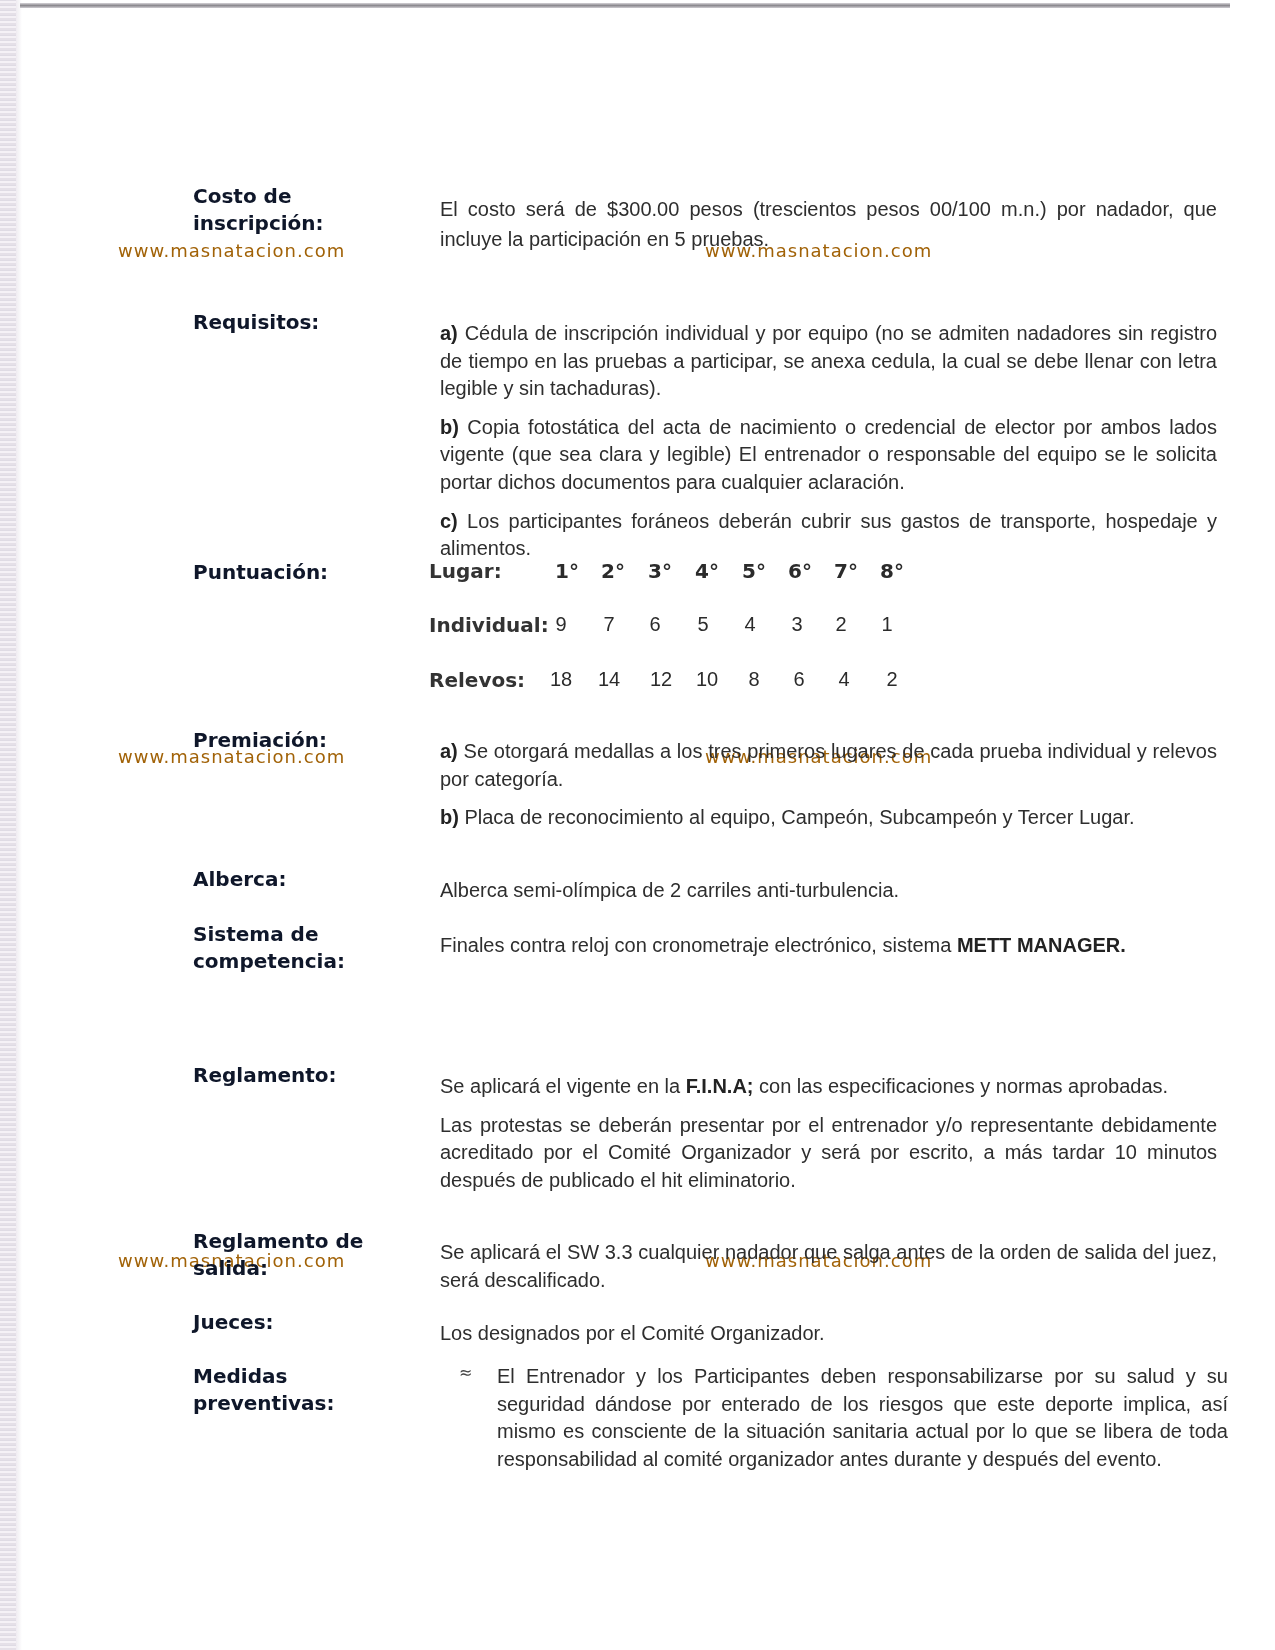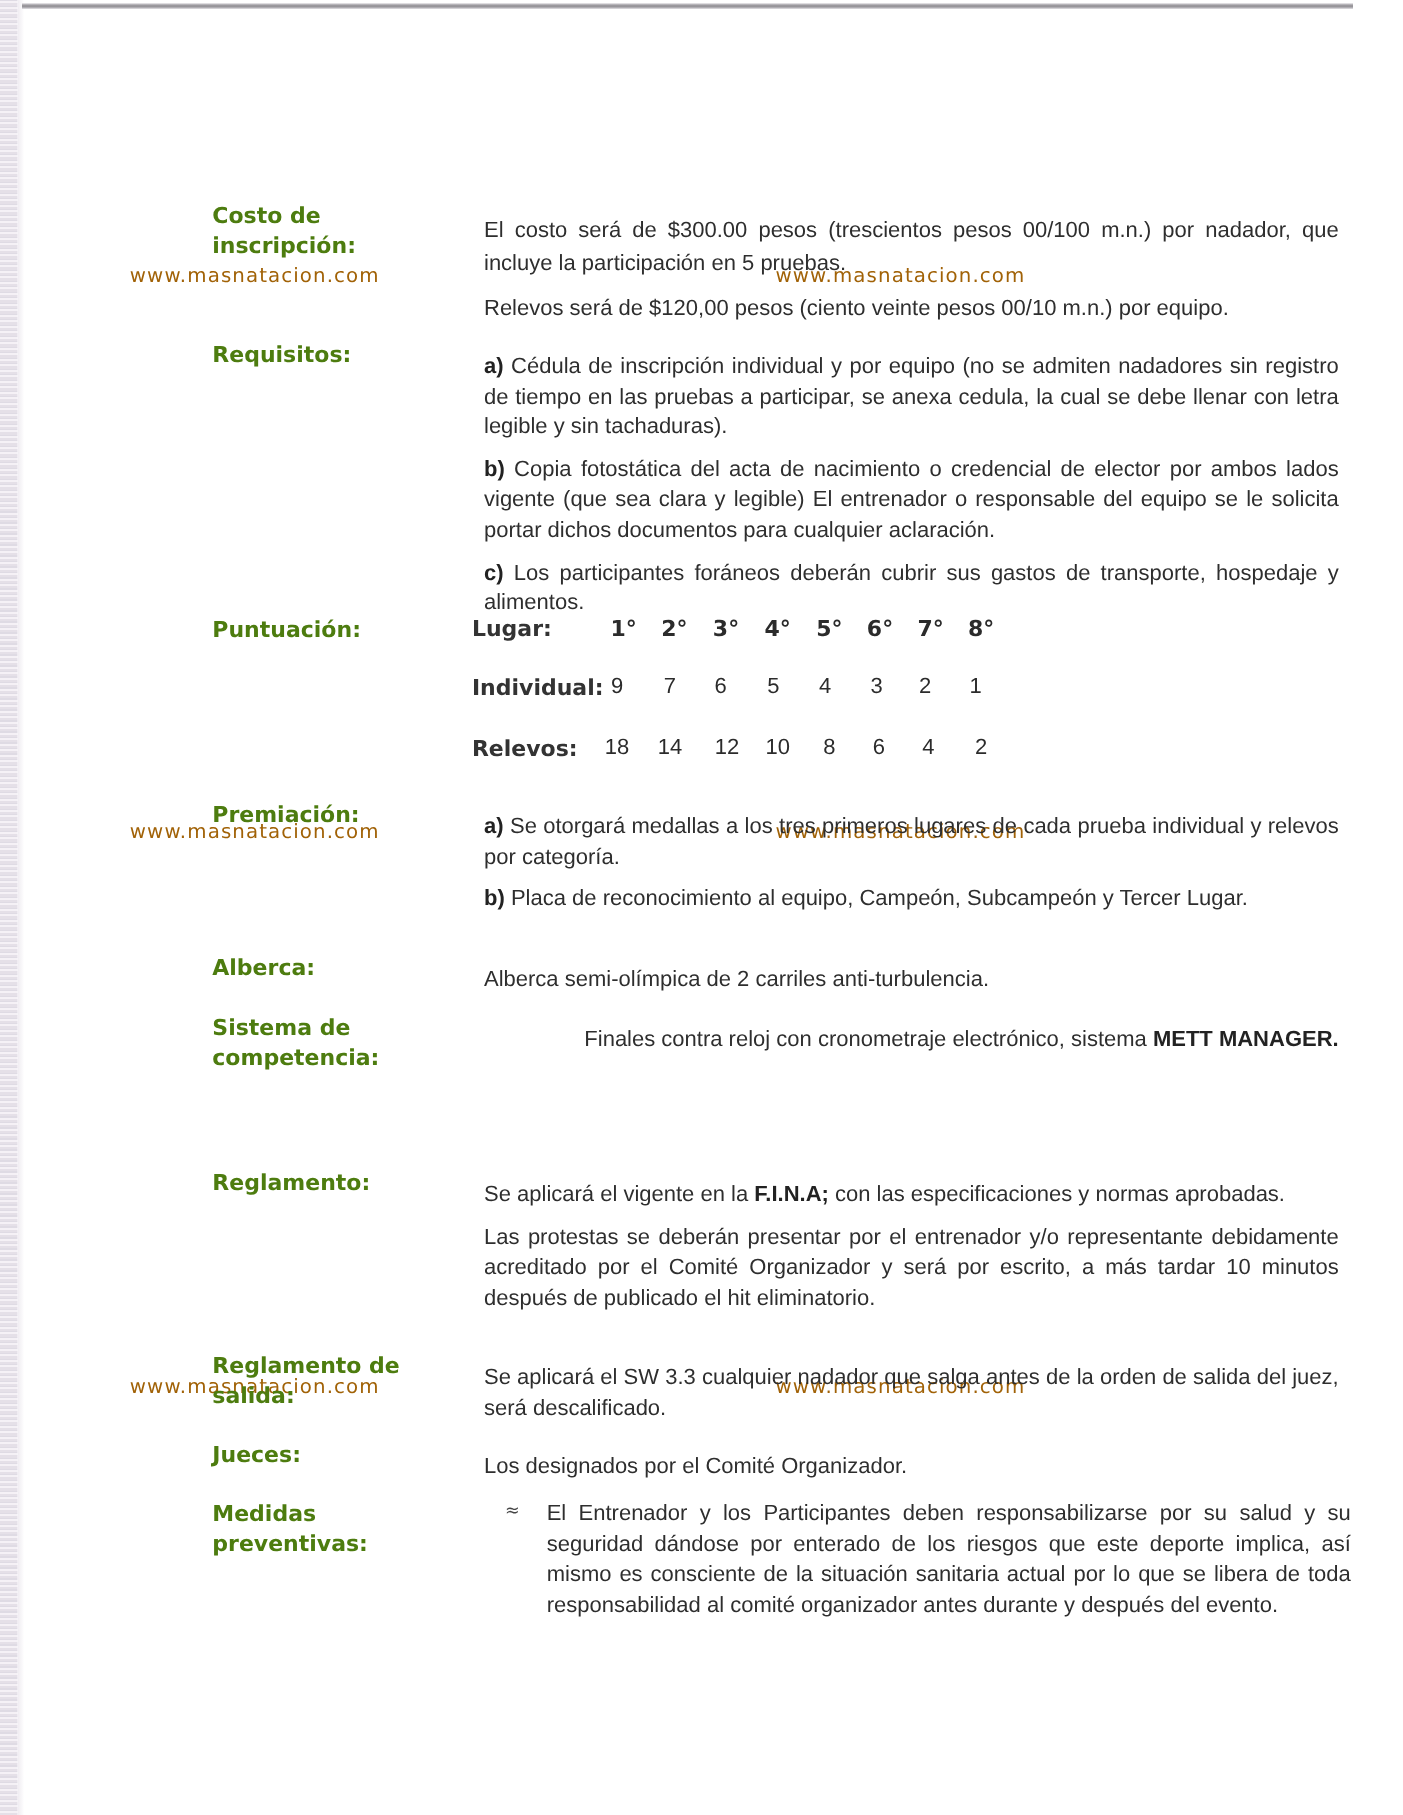--- a/index.html
+++ b/index.html
@@ -21,21 +21,21 @@
     background: linear-gradient(90deg, #eeeaf0, #ffffff);
   }
   .watermark {
     position: absolute; font-size: 18px; color: #a16207; letter-spacing: 1px; white-space: nowrap;
     font-family: "DejaVu Sans", sans-serif; z-index: 0;
   }
   .page { position: absolute; left: 0; top: 0; width: 1275px; height: 1650px; z-index: 1; }
   .row { position: absolute; left: 193px; width: 1035px; }
   .label {
     position: absolute; left: 0; top: 0; width: 220px;
-    font-weight: bold; font-size: 20px; line-height: 27px; color: #4d7c0f;
+    font-weight: bold; font-size: 20px; line-height: 27px; color: #0f172a;
     font-family: "DejaVu Sans", sans-serif;
   }
   .content {
     position: absolute; left: 236px; top: 0; width: 799px;
     font-size: 20px; line-height: 27.6px; color: #2e2e2e; text-align: justify;
     font-family: "Liberation Sans", sans-serif; font-stretch: condensed;
   }
   .content p { margin: 11px; }
   .content b { font-weight: bold; color: #222; }
   .score-row { position: absolute; left: 236px; height: 28px; font-size: 20px; font-family: "Liberation Sans", sans-serif; }
@@ -62,21 +62,20 @@
 <div class="watermark" style="left:705px; top:746px;">www.masnatacion.com</div>
 <div class="watermark" style="left:118px; top:1250px;">www.masnatacion.com</div>
 <div class="watermark" style="left:705px; top:1250px;">www.masnatacion.com</div>
 
 <div class="page">
 
   <div class="row" style="top:183px;">
     <div class="label" style="width:150px;">Costo de inscripción:</div>
     <div class="content" style="line-height:30px;">
       <p>El costo será de $300.00 pesos (trescientos pesos 00/100 m.n.) por nadador, que incluye la participación en 5 pruebas.</p>
-      <p>Relevos será de $120,00 pesos (ciento veinte pesos 00/10 m.n.) por equipo.</p>
     </div>
   </div>
 
   <div class="row" style="top:309px;">
     <div class="label">Requisitos:</div>
     <div class="content">
       <p><b>a)</b> <span>Cédula de inscripción individual y por equipo (no se admiten nadadores sin registro de tiempo en las pruebas a participar, se anexa cedula, la cual se debe llenar con letra legible y sin tachaduras).</span></p>
       <p><b>b)</b> <span>Copia fotostática del acta de nacimiento o credencial de elector por ambos lados vigente (que sea clara y legible) El entrenador o responsable del equipo se le solicita portar dichos documentos para cualquier aclaración.</span></p>
       <p><b>c)</b> <span>Los participantes foráneos deberán cubrir sus gastos de transporte, hospedaje y alimentos.</span></p>
     </div>
@@ -129,21 +128,21 @@
 
   <div class="row" style="top:866px;">
     <div class="label">Alberca:</div>
     <div class="content">
       <p>Alberca semi-olímpica de 2 carriles anti-turbulencia.</p>
     </div>
   </div>
 
   <div class="row" style="top:921px;">
     <div class="label" style="width:160px;">Sistema de competencia:</div>
-    <div class="content" style="text-align:right;">
+    <div class="content" style="text-align:left;">
       <p><span>Finales contra reloj con cronometraje electrónico, sistema </span><b>METT MANAGER.</b></p>
     </div>
   </div>
 
   <div class="row" style="top:1062px;">
     <div class="label">Reglamento:</div>
     <div class="content">
       <p><span>Se aplicará el vigente en la </span><b>F.I.N.A;</b><span> con las especificaciones y normas aprobadas.</span></p>
       <p>Las protestas se deberán presentar por el entrenador y/o representante debidamente acreditado por el Comité Organizador y será por escrito, a más tardar 10 minutos después de publicado el hit eliminatorio.</p>
     </div>

